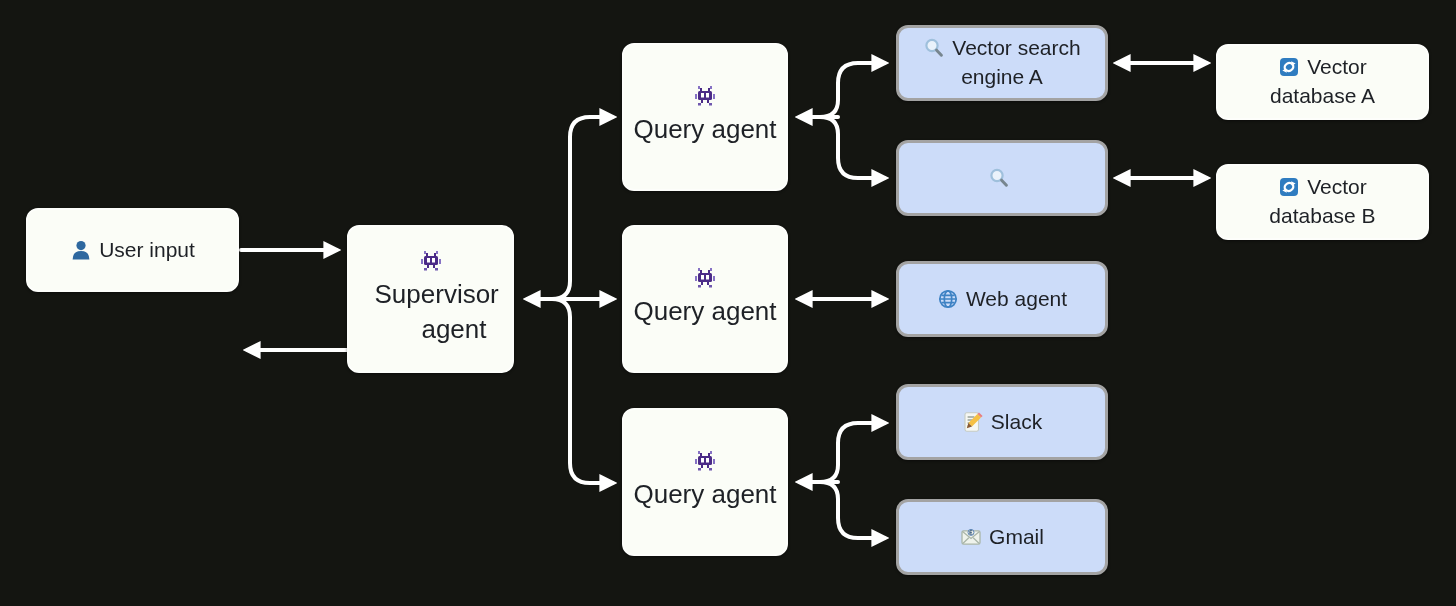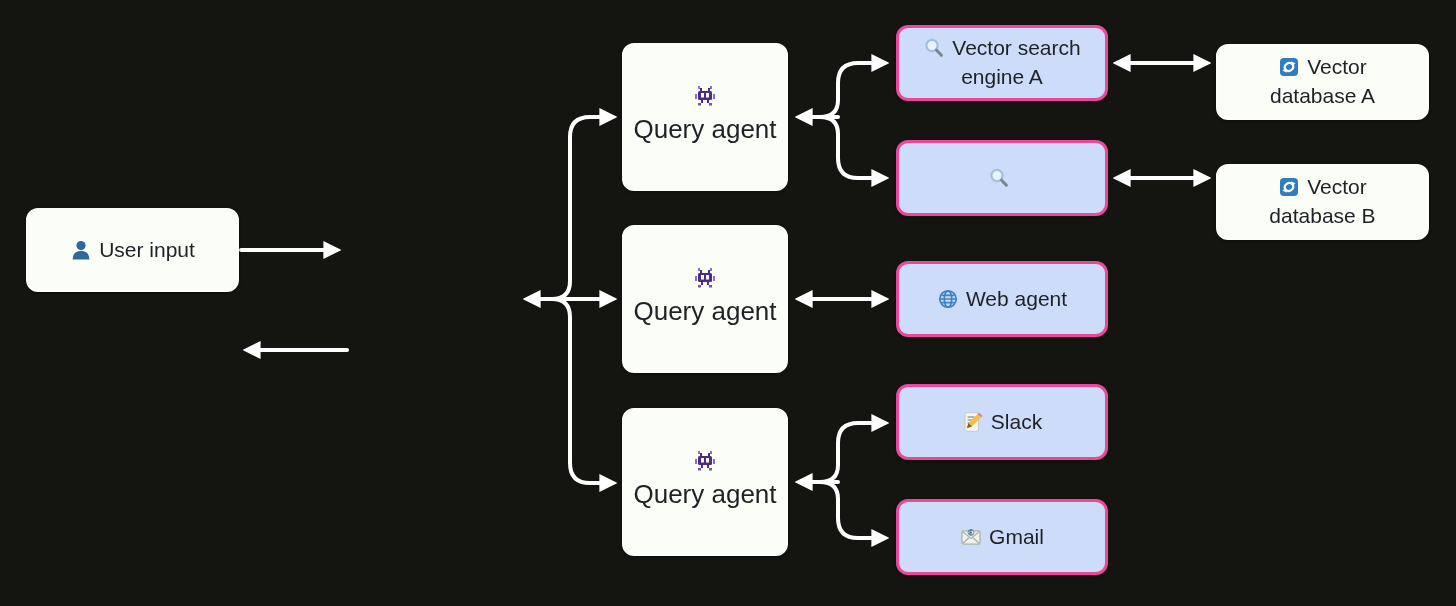--- a/index.html
+++ b/index.html
@@ -7,21 +7,21 @@
     position:relative;width:1456px;height:606px;background:#141511;overflow:hidden;
     font-family:"Liberation Sans","DejaVu Sans",sans-serif;color:#1e2126;
   }
   svg.edges{position:absolute;left:0;top:0;width:1456px;height:606px;}
   .node{
     position:absolute;display:flex;align-items:center;justify-content:center;
     border-radius:12px;box-sizing:border-box;text-align:center;
     box-shadow:0 1px 3px rgba(0,0,0,.45);
   }
   .node.white{background:#fbfdf7;border:2px solid #fdfefb;}
-  .node.blue{background:#ccdcf9;border:3px solid #ec4899;}
+  .node.blue{background:#ccdcf9;border:3px solid #a3a3a3;}
   .lbl{display:inline-block;font-size:21px;line-height:1.38;color:#1e2126;}
   .icon{vertical-align:-4px;margin-right:7px;}
   .agent{flex-direction:column;gap:5px;}
   .agent .icon{margin:0;vertical-align:baseline;}
   .agent .txt{display:block;text-align:right;font-size:26px;line-height:1.35;}
   .agent.wrap2 .txt{max-width:112px;}
   .engine .lbl{max-width:168px;}
   .db .lbl{max-width:134px;}
   
   .n-user{left:26px;top:208px;width:213px;height:84px;}
@@ -131,20 +131,26 @@
     <path class="edge" d="M1118 178 H1206" marker-start="url(#ah)" marker-end="url(#ah)"></path>
   </svg>
 
   <div class="node white n-user">
     <span class="lbl"><svg class="icon" width="22" height="22" viewBox="0 0 22 22">
           <use href="#g-person"></use>
         </svg><span class="txt">User input</span></span>
   </div>
 
 
+  <div class="node white agent wrap2 n-sup">
+    <svg class="icon" width="26" height="21" viewBox="0 0 26 21">
+        <use href="#g-robot"></use>
+      </svg>
+    <span class="txt">Supervisor agent</span>
+  </div>
 
   <div class="node white agent n-qa1">
     <svg class="icon" width="26" height="21" viewBox="0 0 26 21">
         <use href="#g-robot"></use>
       </svg>
     <span class="txt">Query agent</span>
   </div>
 
   <div class="node white agent n-qa2">
     <svg class="icon" width="26" height="21" viewBox="0 0 26 21">

